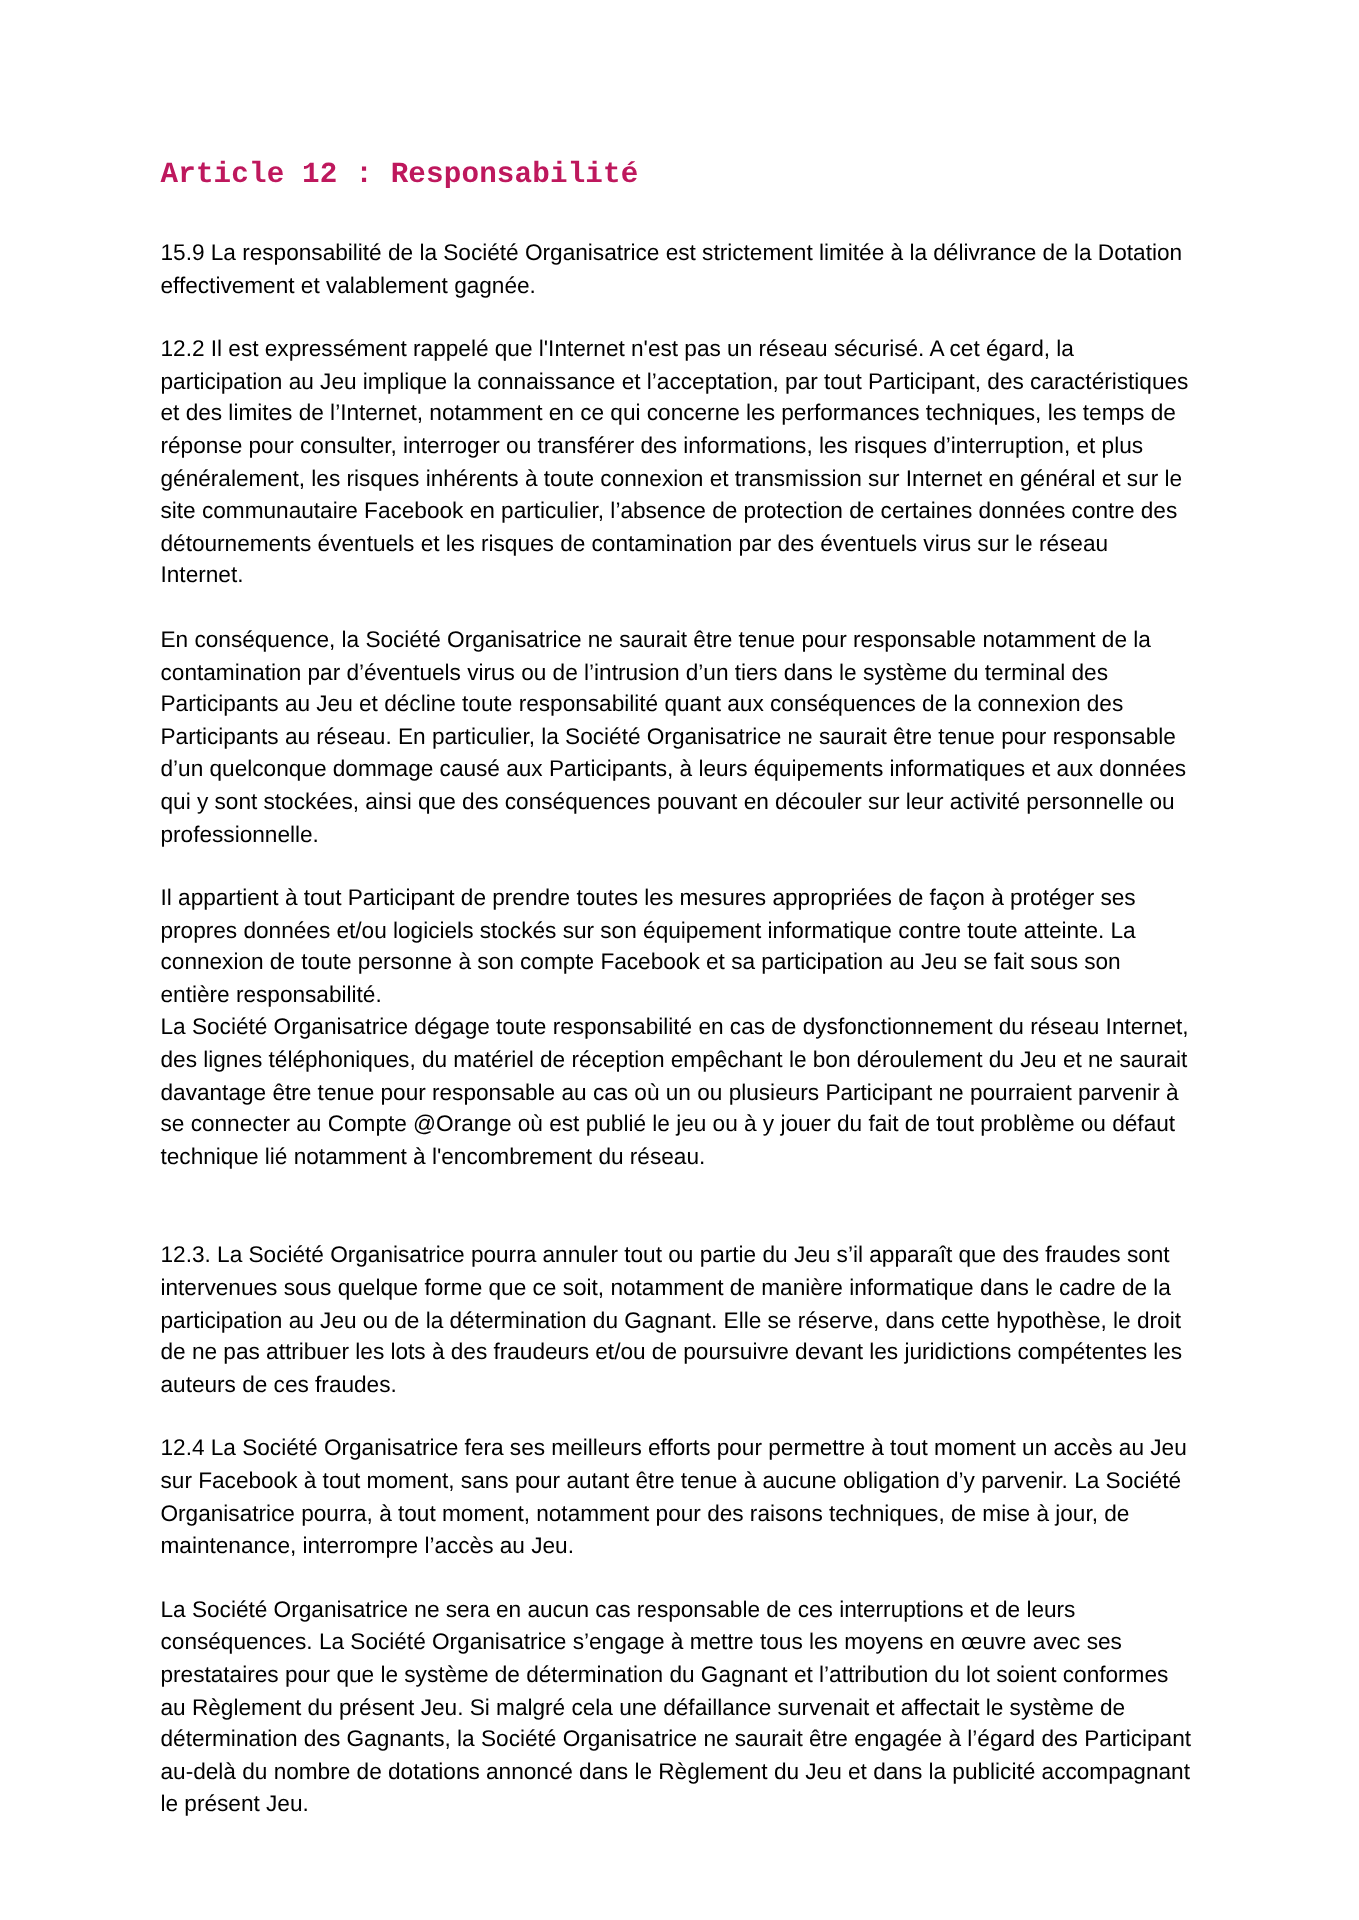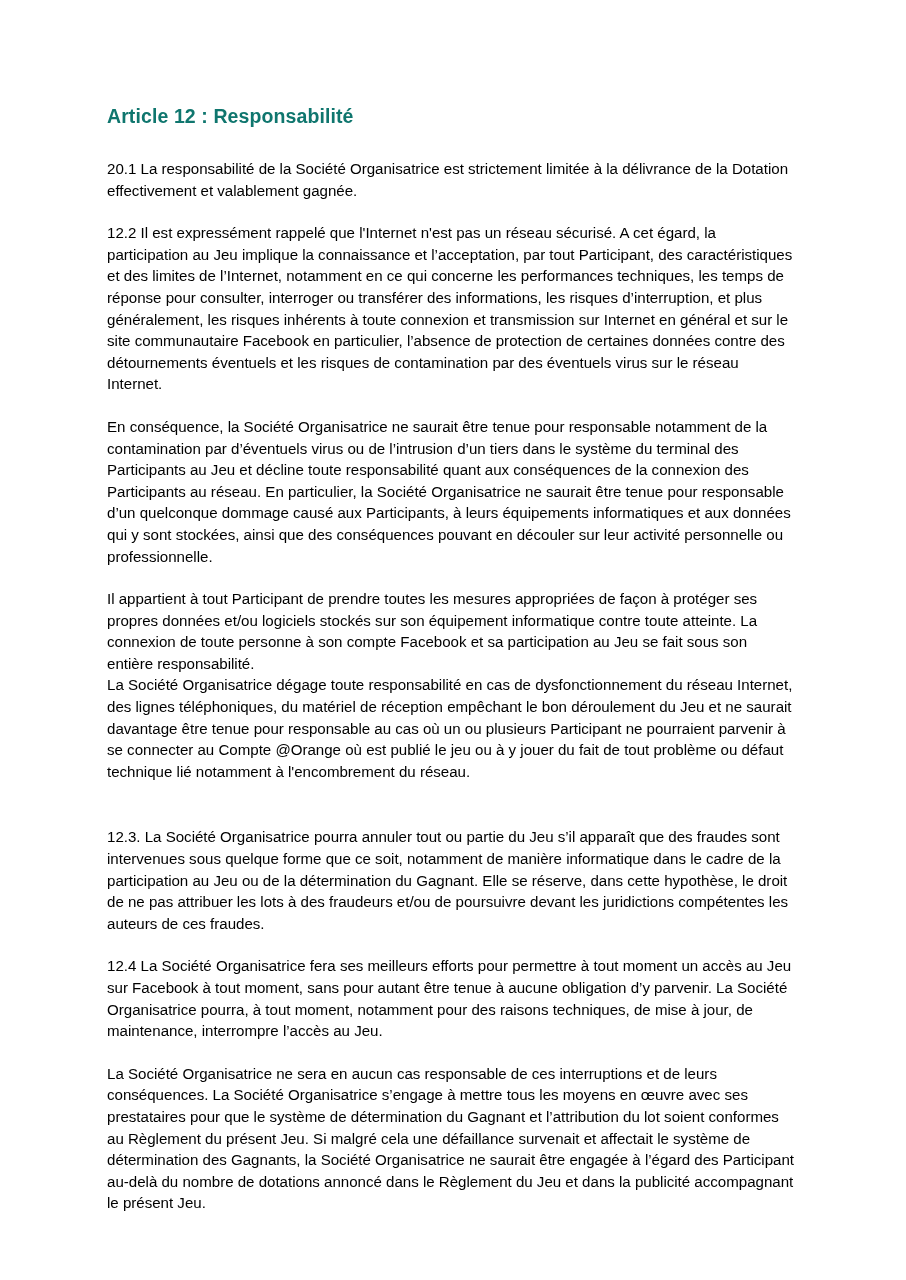--- a/index.html
+++ b/index.html
@@ -17,24 +17,24 @@
     box-sizing: border-box;
     overflow: hidden;
   }
   .content {
     position: absolute;
     left: 107px;
     top: 104px;
     width: 690px;
   }
   .doc-heading {
-    font-family: Liberation Sans, sans-serif;
+    font-family: Liberation Mono, monospace;
     font-size: 19.5px;
     font-weight: bold;
-    color: #0f766e;
+    color: #be185d;
     line-height: 24px;
     margin: 0 0 30px 0;
     letter-spacing: 0.1px;
   }
   .para {
     font-family: "Liberation Sans", sans-serif;
     font-size: 15.1px;
     font-weight: normal;
     color: #000000;
     line-height: 21.6px;
@@ -51,21 +51,21 @@
   }
 </style>
 </head>
 <body>
 
 <div class="page">
   <div class="content">
 
     <h1 class="doc-heading">Article 12 : Responsabilité</h1>
 
-    <p class="para">20.1 La responsabilité de la Société Organisatrice est strictement limitée à la délivrance de la Dotation effectivement et valablement gagnée.</p>
+    <p class="para">15.9 La responsabilité de la Société Organisatrice est strictement limitée à la délivrance de la Dotation effectivement et valablement gagnée.</p>
 
     <p class="para">12.2 Il est expressément rappelé que l'Internet n'est pas un réseau sécurisé. A cet égard, la participation au Jeu implique la connaissance et l’acceptation, par tout Participant, des caractéristiques et des limites de l’Internet, notamment en ce qui concerne les performances techniques, les temps de réponse pour consulter, interroger ou transférer des informations, les risques d’interruption, et plus généralement, les risques inhérents à toute connexion et transmission sur Internet en général et sur le site communautaire Facebook en particulier, l’absence de protection de certaines données contre des détournements éventuels et les risques de contamination par des éventuels virus sur le réseau Internet.</p>
 
     <p class="para">En conséquence, la Société Organisatrice ne saurait être tenue pour responsable notamment de la contamination par d’éventuels virus ou de l’intrusion d’un tiers dans le système du terminal des Participants au Jeu et décline toute responsabilité quant aux conséquences de la connexion des Participants au réseau. En particulier, la Société Organisatrice ne saurait être tenue pour responsable d’un quelconque dommage causé aux Participants, à leurs équipements informatiques et aux données qui y sont stockées, ainsi que des conséquences pouvant en découler sur leur activité personnelle ou professionnelle.</p>
 
     <p class="para gap-after">Il appartient à tout Participant de prendre toutes les mesures appropriées de façon à protéger ses propres données et/ou logiciels stockés sur son équipement informatique contre toute atteinte. La connexion de toute personne à son compte Facebook et sa participation au Jeu se fait sous son entière responsabilité.
 La Société Organisatrice dégage toute responsabilité en cas de dysfonctionnement du réseau Internet, des lignes téléphoniques, du matériel de réception empêchant le bon déroulement du Jeu et ne saurait davantage être tenue pour responsable au cas où un ou plusieurs Participant ne pourraient parvenir à se connecter au Compte @Orange où est publié le jeu ou à y jouer du fait de tout problème ou défaut technique lié notamment à l'encombrement du réseau.</p>
 
     <p class="para">12.3. La Société Organisatrice pourra annuler tout ou partie du Jeu s’il apparaît que des fraudes sont intervenues sous quelque forme que ce soit, notamment de manière informatique dans le cadre de la participation au Jeu ou de la détermination du Gagnant. Elle se réserve, dans cette hypothèse, le droit de ne pas attribuer les lots à des fraudeurs et/ou de poursuivre devant les juridictions compétentes les auteurs de ces fraudes.</p>
 

